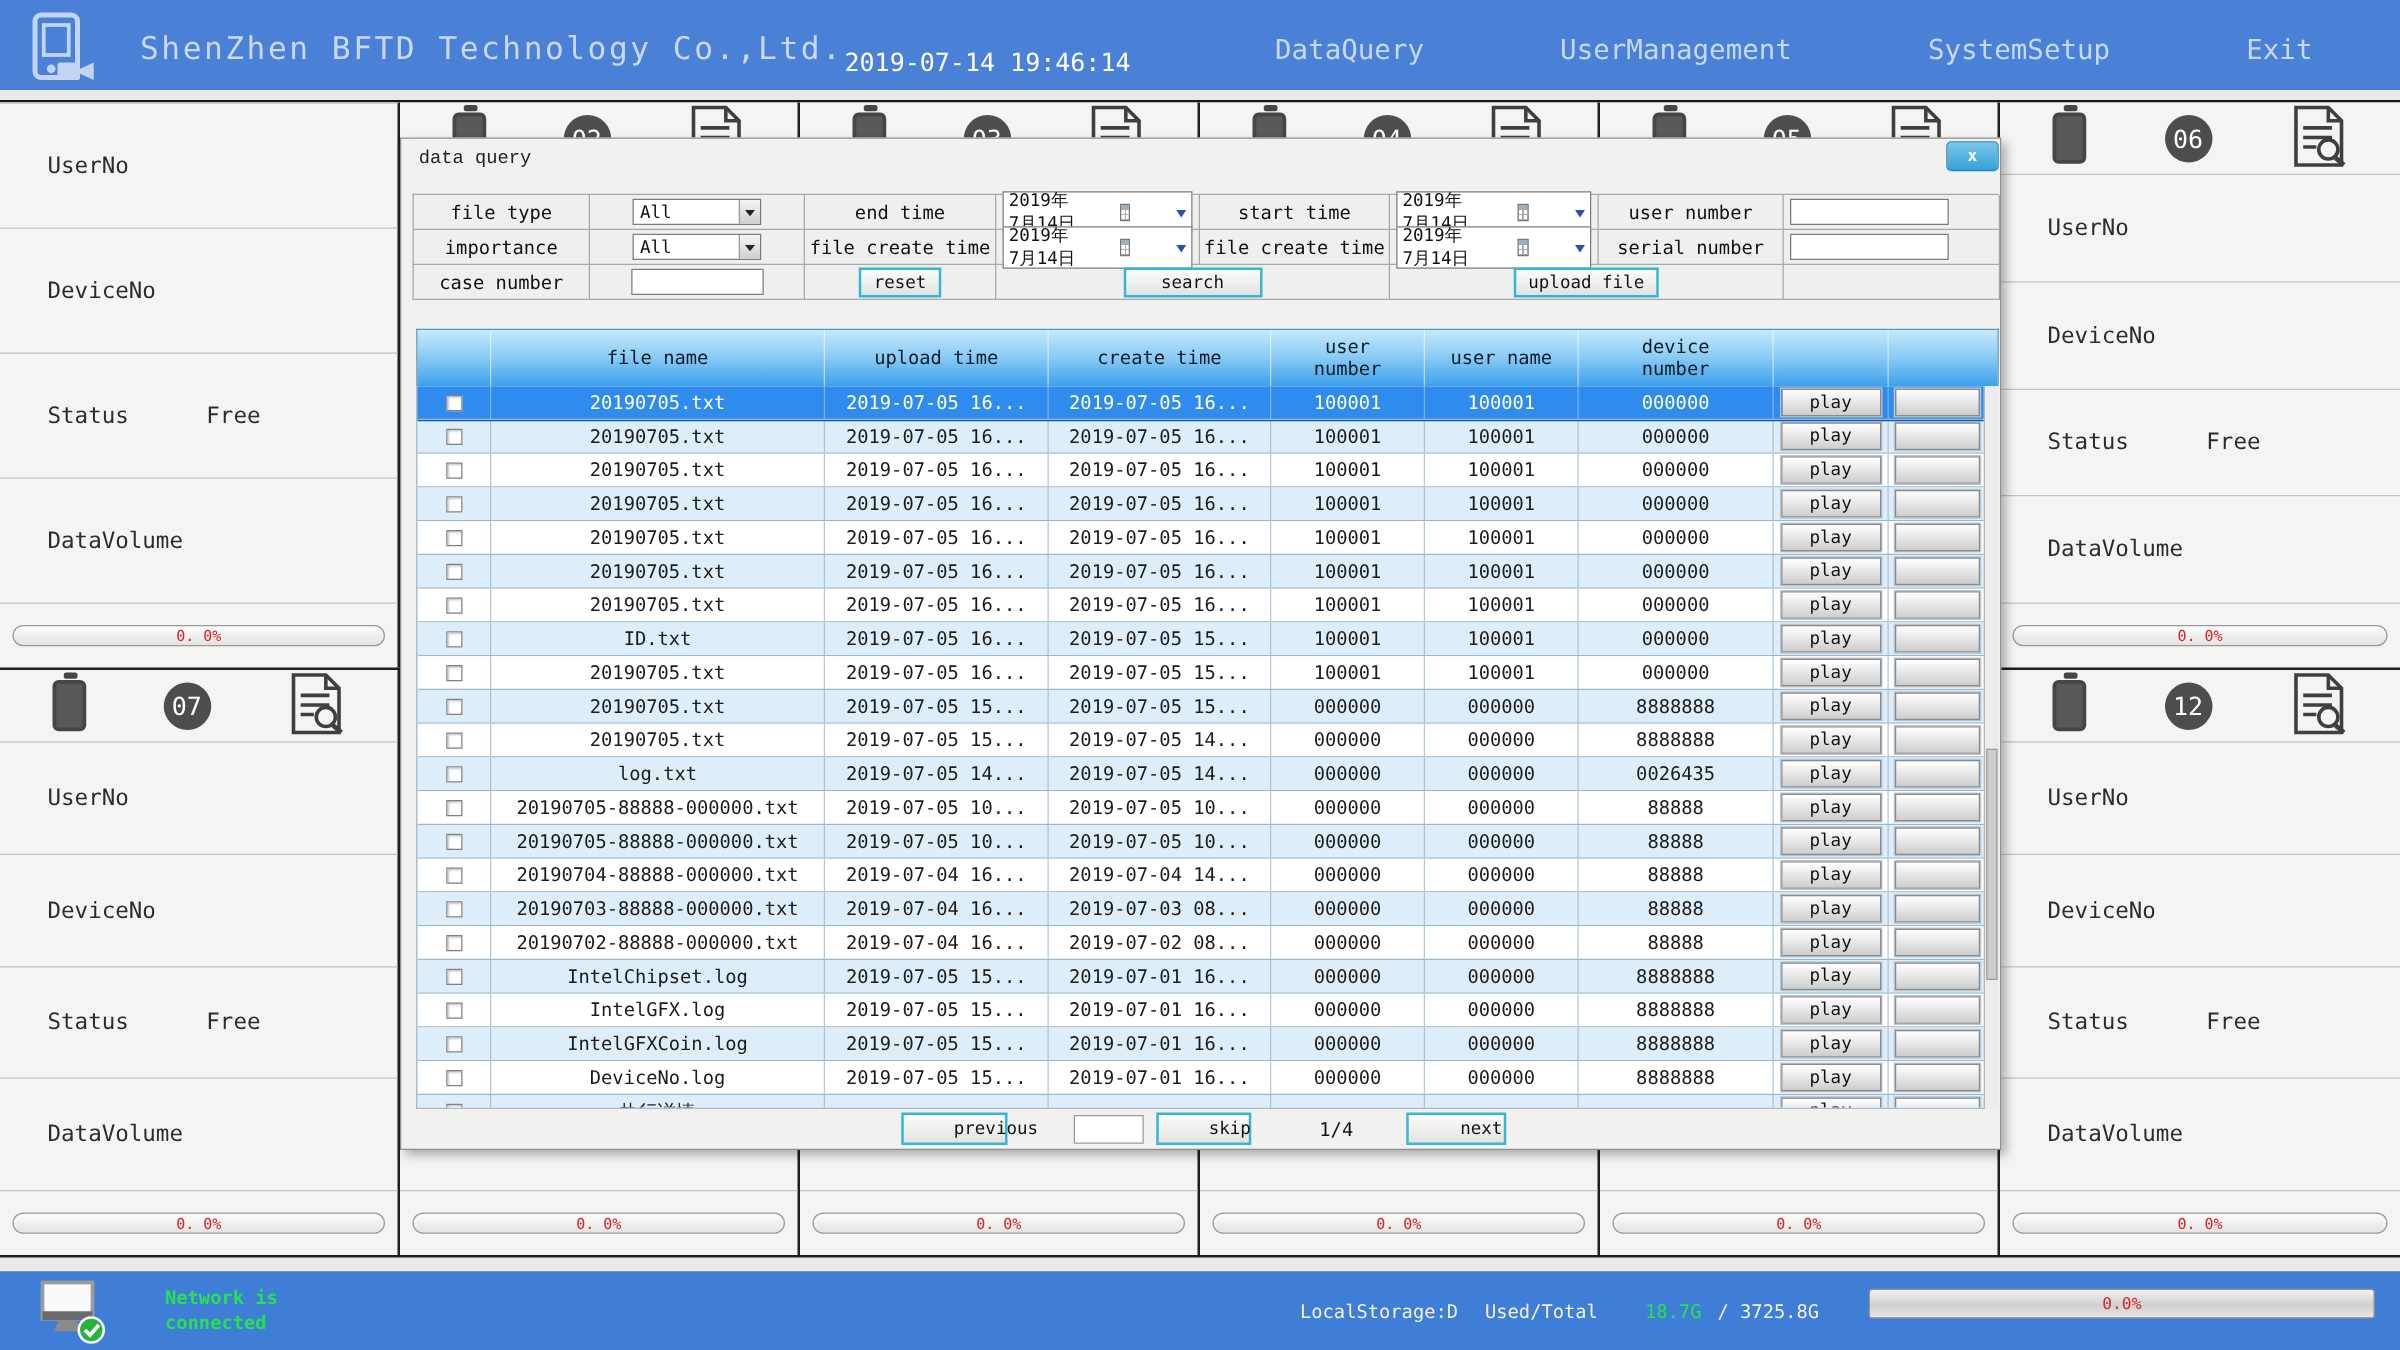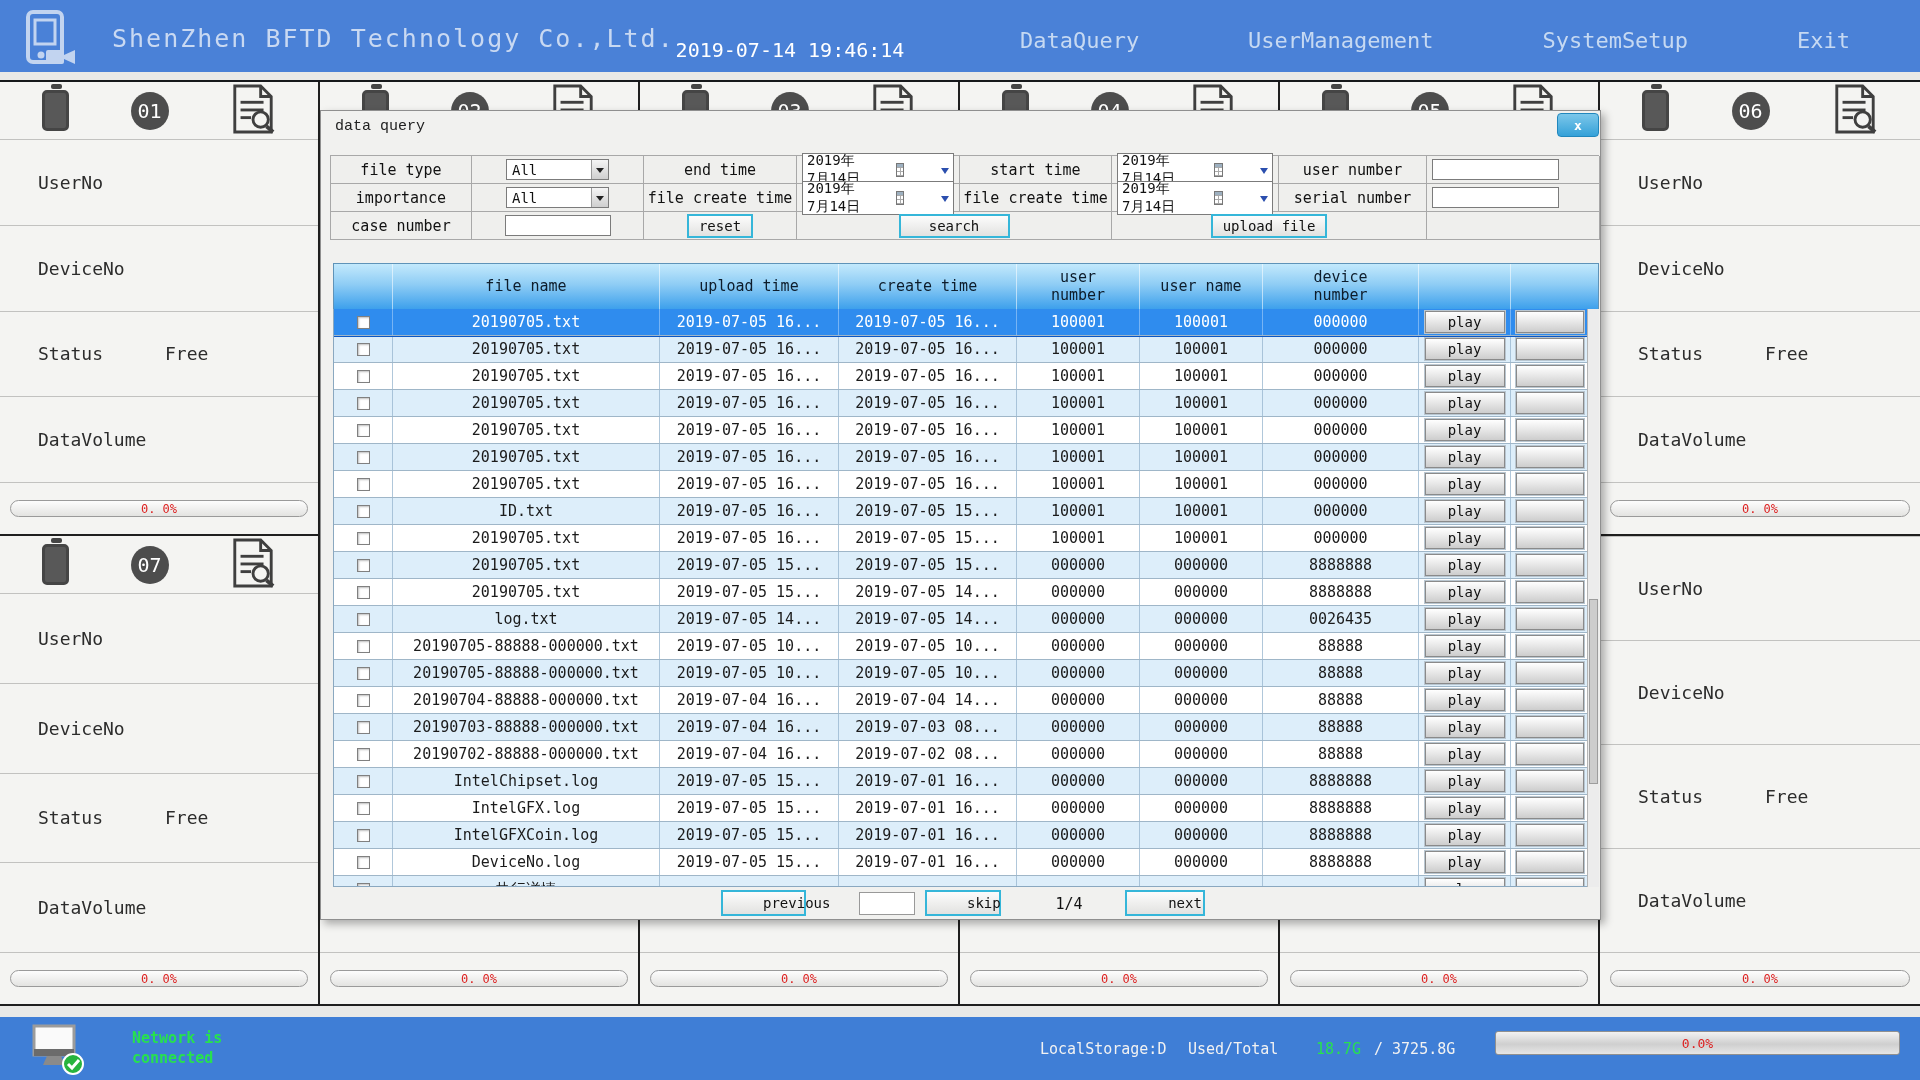--- a/index.html
+++ b/index.html
@@ -135,35 +135,20 @@
         <button class="menu-item">SystemSetup</button>
 
         <button class="menu-item">Exit</button>
       </nav>
   </div>
   <div class="hdr-line"></div>
 
   <div class="grid">
 
       <div class="panel">
-        <div class="p-icons">
-          <span class="batt"></span>
-          <span class="badge">01</span>
-          <span>
-            <svg width="46" height="50" viewBox="0 0 48 52">
-              <path d="M5 2 h27 l11 11 v37 h-38 z" fill="none" stroke="#3f3f3f" stroke-width="3"></path>
-              <path d="M32 2 v11 h11" fill="none" stroke="#3f3f3f" stroke-width="3"></path>
-              <line x1="11" y1="19" x2="35" y2="19" stroke="#3f3f3f" stroke-width="3"></line>
-              <line x1="11" y1="27" x2="35" y2="27" stroke="#3f3f3f" stroke-width="3"></line>
-              <line x1="11" y1="35" x2="22" y2="35" stroke="#3f3f3f" stroke-width="3"></line>
-              <circle cx="32" cy="37" r="8" fill="#f4f4f2" stroke="#3f3f3f" stroke-width="3"></circle>
-              <line x1="38" y1="44" x2="45" y2="50" stroke="#3f3f3f" stroke-width="4"></line>
-            </svg>
-          </span>
-        </div>
         <div class="p-row">
           <span>UserNo</span>
         </div>
         <div class="p-row">
           <span>DeviceNo</span>
         </div>
         <div class="p-row">
           <span>Status</span>
           <span class="val">Free</span>
         </div>
@@ -531,20 +516,35 @@
           <span>DataVolume</span>
         </div>
         <div class="p-prog">
           <div class="pill">
             <span>0. 0%</span>
           </div>
         </div>
       </div>
 
       <div class="panel">
+        <div class="p-icons">
+          <span class="batt"></span>
+          <span class="badge">12</span>
+          <span>
+            <svg width="46" height="50" viewBox="0 0 48 52">
+              <path d="M5 2 h27 l11 11 v37 h-38 z" fill="none" stroke="#3f3f3f" stroke-width="3"></path>
+              <path d="M32 2 v11 h11" fill="none" stroke="#3f3f3f" stroke-width="3"></path>
+              <line x1="11" y1="19" x2="35" y2="19" stroke="#3f3f3f" stroke-width="3"></line>
+              <line x1="11" y1="27" x2="35" y2="27" stroke="#3f3f3f" stroke-width="3"></line>
+              <line x1="11" y1="35" x2="22" y2="35" stroke="#3f3f3f" stroke-width="3"></line>
+              <circle cx="32" cy="37" r="8" fill="#f4f4f2" stroke="#3f3f3f" stroke-width="3"></circle>
+              <line x1="38" y1="44" x2="45" y2="50" stroke="#3f3f3f" stroke-width="4"></line>
+            </svg>
+          </span>
+        </div>
         <div class="p-row">
           <span>UserNo</span>
         </div>
         <div class="p-row">
           <span>DeviceNo</span>
         </div>
         <div class="p-row">
           <span>Status</span>
           <span class="val">Free</span>
         </div>

